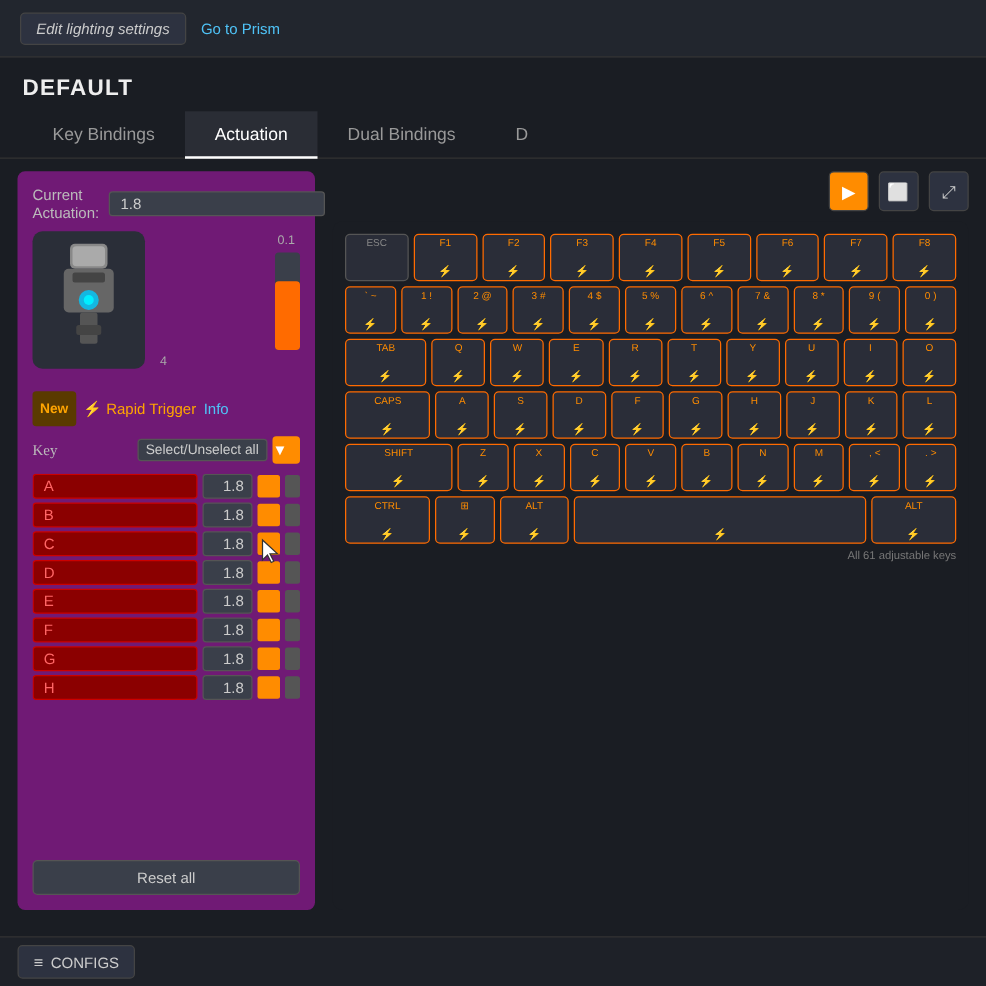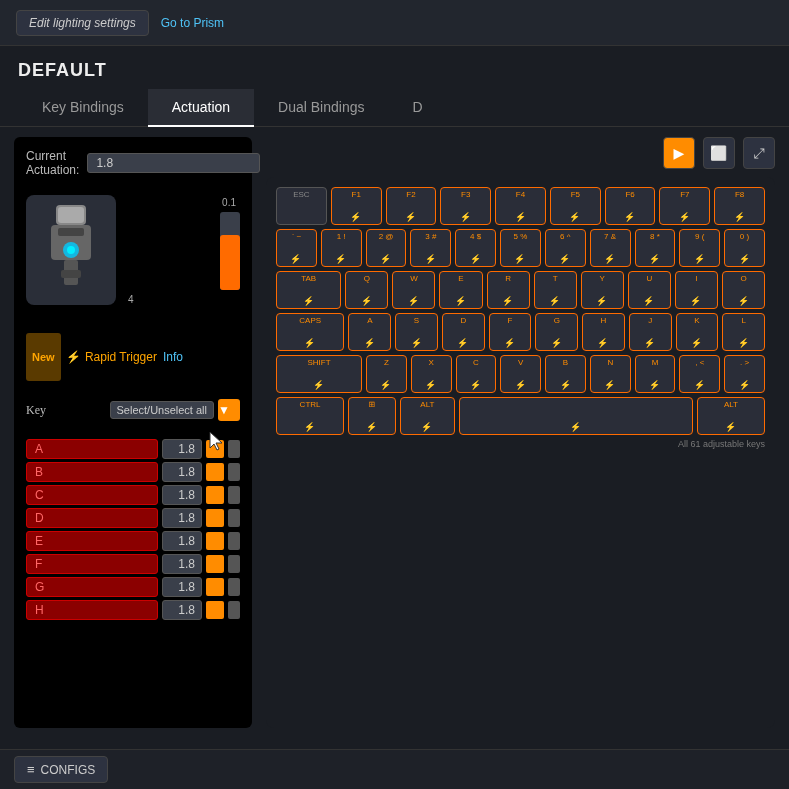--- a/index.html
+++ b/index.html
@@ -76,27 +76,27 @@
       display: flex;
       height: calc(789px - 46px - 48px - 44px - 40px);
       padding: 10px 14px;
       gap: 14px;
       overflow: hidden;
     }
 
     
     .left-panel {
       width: 238px;
-      background: #000000;
+      background: #701a75;
       border-radius: 6px;
       padding: 12px;
       flex-shrink: 0;
       display: flex;
       flex-direction: column;
-      gap: 18px;
+      gap: 8px;
     }
     .current-actuation-row {
       display: flex;
       align-items: center;
       gap: 8px;
       font-size: 12px;
       color: #bbb;
     }
     .actuation-value-display {
       background: #3a3f4a;
@@ -175,21 +175,21 @@
     .tags-row {
       display: flex;
       align-items: center;
       gap: 6px;
       font-size: 12px;
     }
     .tag-new {
       background: #5a3a00;
       color: #ffa500;
       border-radius: 3px;
-      padding: 18px 6px;
+      padding: 8px 6px;
       font-size: 11px;
       font-weight: bold;
     }
     .tag-trigger {
       color: #ffa500;
       font-size: 12px;
     }
     .tag-info {
       color: #4fc3f7;
       font-size: 12px;
@@ -535,20 +535,21 @@
         <div class="key-drag-btn"></div>
       </div>
       <div class="key-row">
         <div class="key-label">H</div>
         <div class="key-value">1.8</div>
         <div class="key-color-btn"></div>
         <div class="key-drag-btn"></div>
       </div>
     </div>
 
+    <button class="reset-btn">Reset all</button>
   </div>
 
   <div class="right-panel">
 
     <div class="keyboard-toolbar">
       <button class="toolbar-icon-btn active">
         <span>▶</span>
       </button>
       <button class="toolbar-icon-btn">
         <span>⬜</span>

